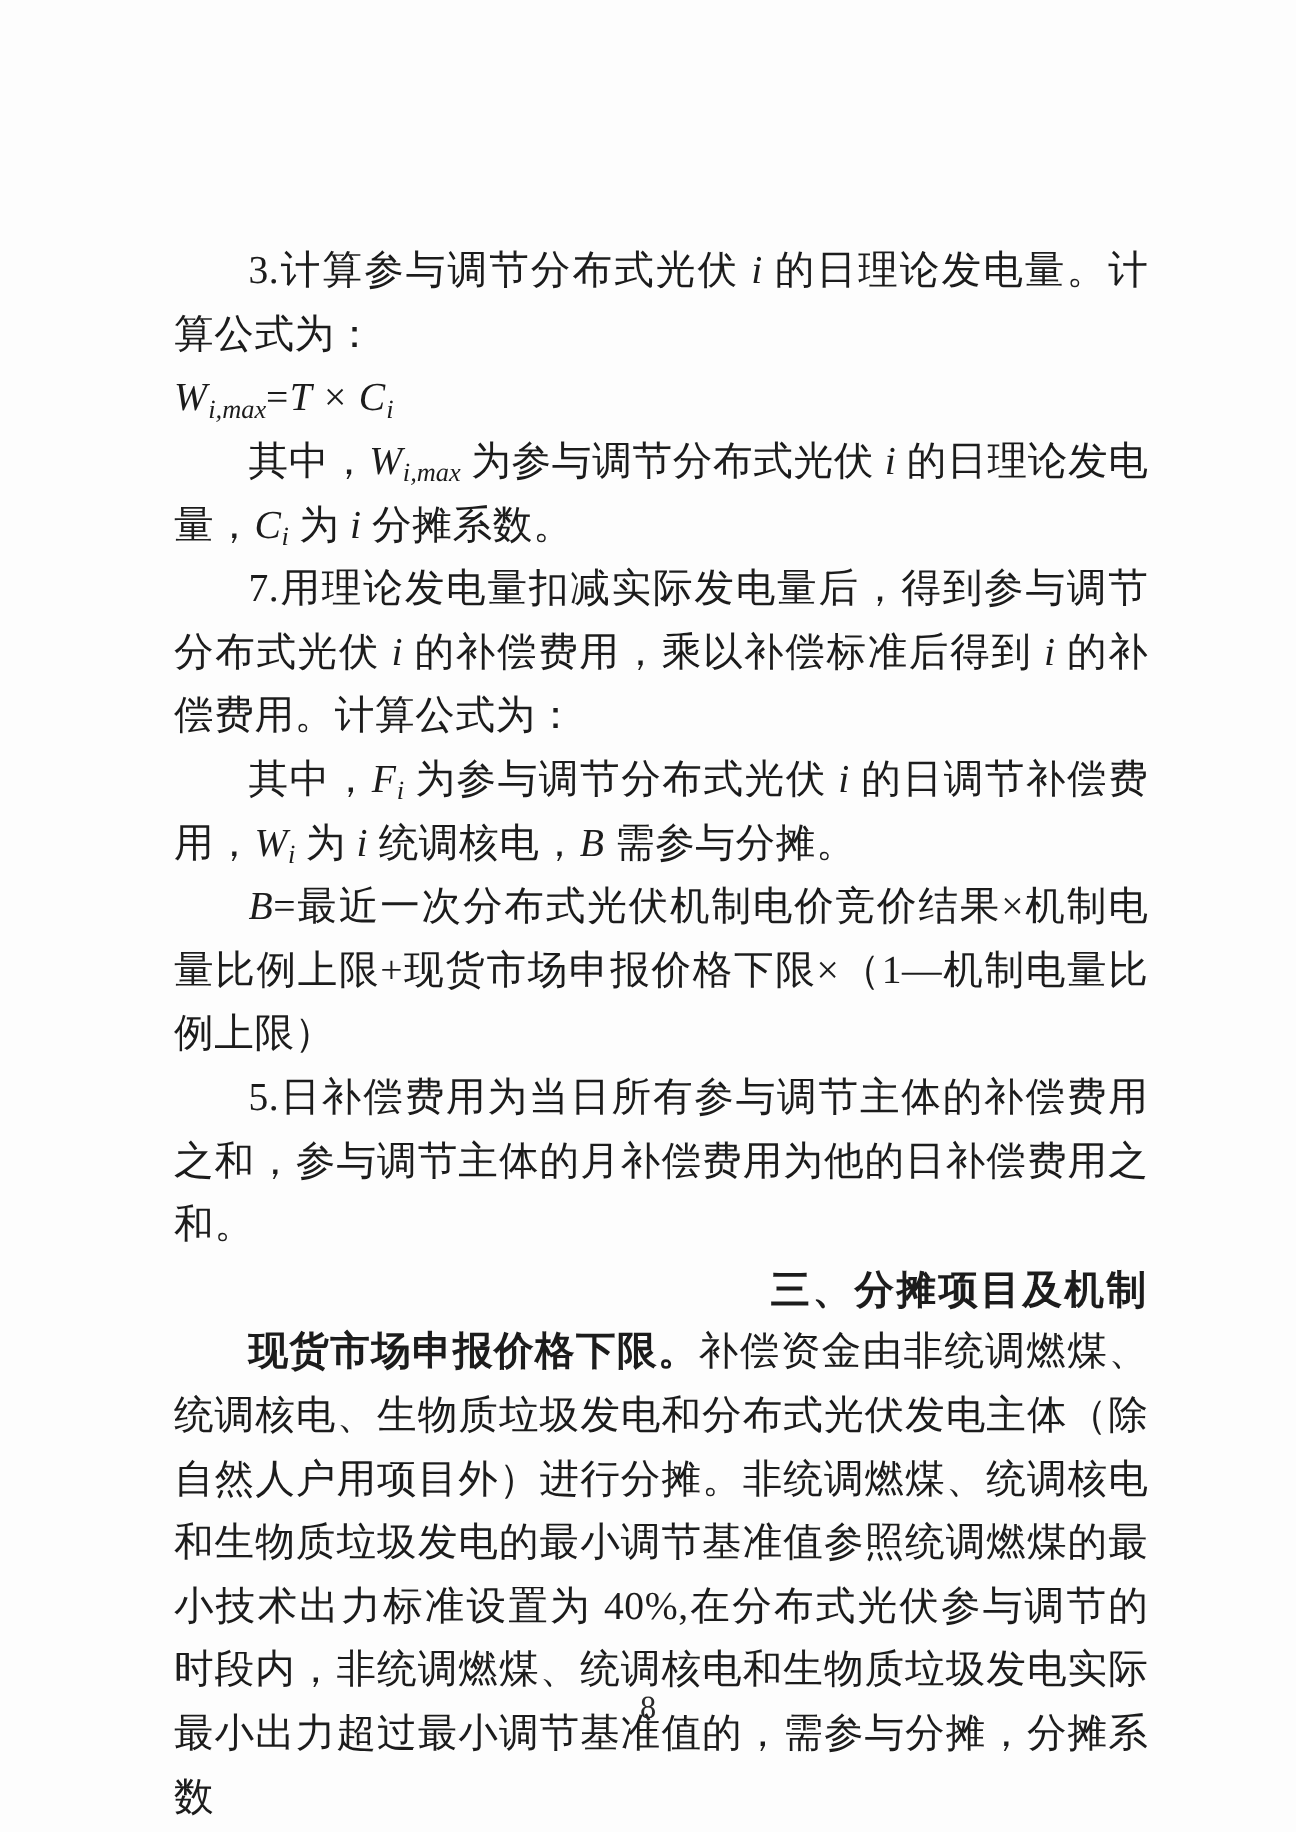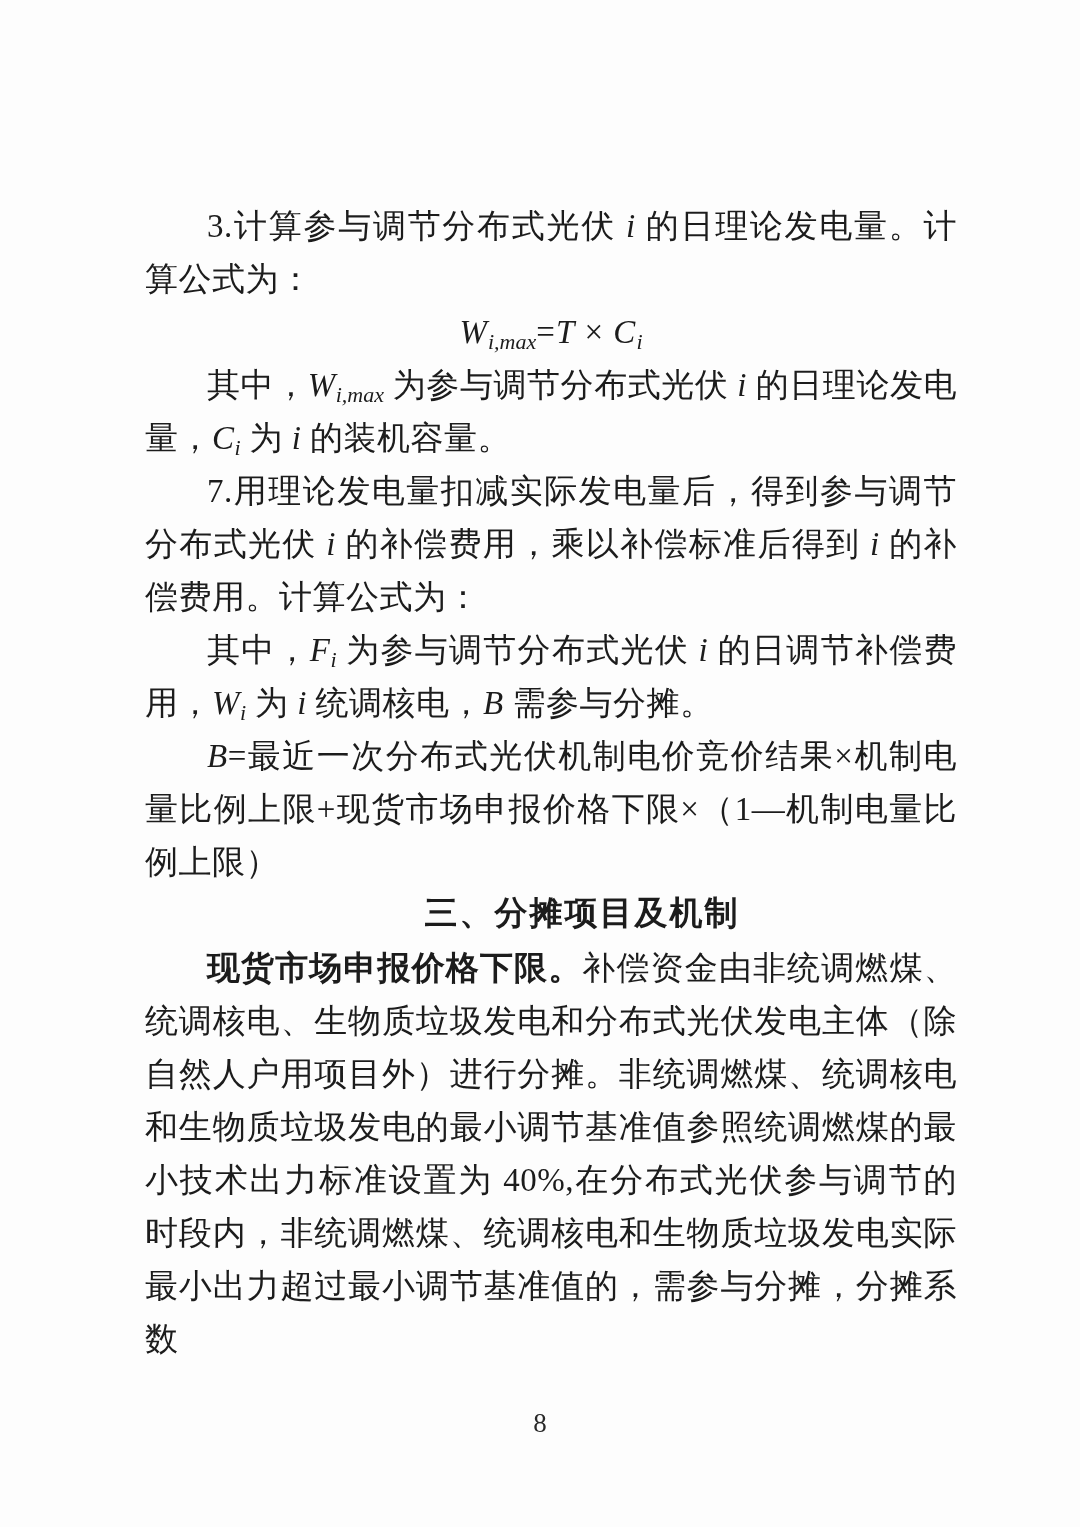--- a/index.html
+++ b/index.html
@@ -32,28 +32,28 @@
     font-size: 33px;
     line-height: 53px;
     text-align: justify;
     text-justify: inter-character;
     letter-spacing: 0.5px;
   }
   .doc-body p.indent {
     text-indent: 62px;
   }
   .doc-body p.formula {
-    text-align: center;
+    text-align: left;
     text-indent: 0;
     letter-spacing: 1px;
   }
   .doc-body p.heading {
-    font-family: Liberation Mono, monospace;
+    font-family: Liberation Sans, sans-serif;
     font-weight: bold;
-    text-align: center;
+    text-align: right;
     letter-spacing: 2px;
   }
   .it { font-style: italic; }
   .b  { font-weight: bold; }
   sub.it, sub {
     font-size: 22px;
     line-height: 0;
     vertical-align: -6px;
     letter-spacing: 0;
   }
@@ -68,23 +68,24 @@
     color: #2a2a2a;
   }
 </style>
 </head>
 <body style="background: rgb(253, 253, 253); color: rgb(28, 28, 28);">
 
 <div class="page">
   <div class="doc-body">
       <p class="body indent"><span>3.计算参与调节分布式光伏 </span><span class="it">i</span><span> 的日理论发电量。计算公式为：</span></p>
       <p class="formula"><span class="it">W</span><sub class="it">i,max</sub><span>=</span><span class="it">T</span><span> × </span><span class="it">C</span><sub class="it">i</sub></p>
-      <p class="body indent"><span>其中，</span><span class="it">W</span><sub class="it">i,max</sub><span> 为参与调节分布式光伏 </span><span class="it">i</span><span> 的日理论发电量，</span><span class="it">C</span><sub class="it">i</sub><span> 为 </span><span class="it">i</span><span> 的装机容量。</span></p>
+      <p class="body indent"><span>其中，</span><span class="it">W</span><sub class="it">i,max</sub><span> 为参与调节分布式光伏 </span><span class="it">i</span><span> 的日理论发电量，</span><span class="it">C</span><sub class="it">i</sub><span> 为 </span><span class="it">i</span><span> 分摊系数。</span></p>
       <p class="body indent"><span>7.用理论发电量扣减实际发电量后，得到参与调节分布式光伏 </span><span class="it">i</span><span> 的补偿费用，乘以补偿标准后得到 </span><span class="it">i</span><span> 的补偿费用。计算公式为：</span></p>
       <p class="body indent"><span>其中，</span><span class="it">F</span><sub class="it">i</sub><span> 为参与调节分布式光伏 </span><span class="it">i</span><span> 的日调节补偿费用，</span><span class="it">W</span><sub class="it">i</sub><span> 为 </span><span class="it">i</span><span> 统调核电，</span><span class="it">B</span><span> 需参与分摊。</span></p>
       <p class="body indent"><span class="it">B</span><span>=最近一次分布式光伏机制电价竞价结果×机制电量比例上限+现货市场申报价格下限×（1—机制电量比例上限）</span></p>
+      <p class="body indent"><span>5.日补偿费用为当日所有参与调节主体的补偿费用之和，参与调节主体的月补偿费用为他的日补偿费用之和。</span></p>
       <p class="heading indent"><span class="b">三、分摊项目及机制</span></p>
       <p class="body indent"><span class="b">现货市场申报价格下限。</span><span>补偿资金由非统调燃煤、统调核电、生物质垃圾发电和分布式光伏发电主体（除自然人户用项目外）进行分摊。非统调燃煤、统调核电和生物质垃圾发电的最小调节基准值参照统调燃煤的最小技术出力标准设置为 40%,在分布式光伏参与调节的时段内，非统调燃煤、统调核电和生物质垃圾发电实际最小出力超过最小调节基准值的，需参与分摊，分摊系数</span></p>
     </div>
   <div class="page-footer">
     <span>8</span>
   </div>
 </div>
 
 </body></html>

